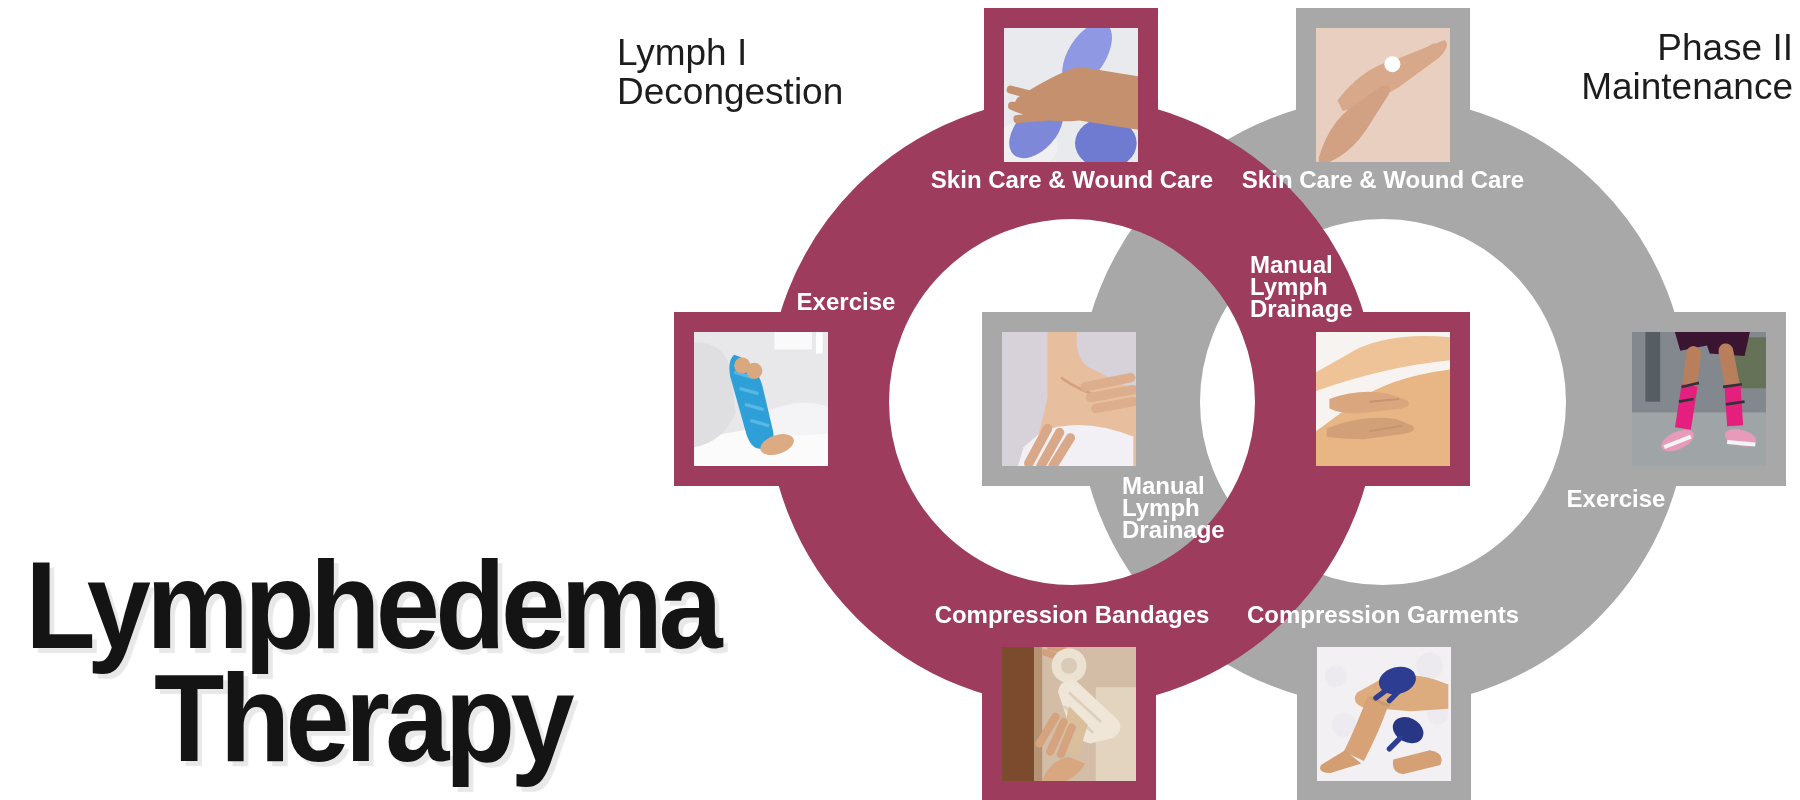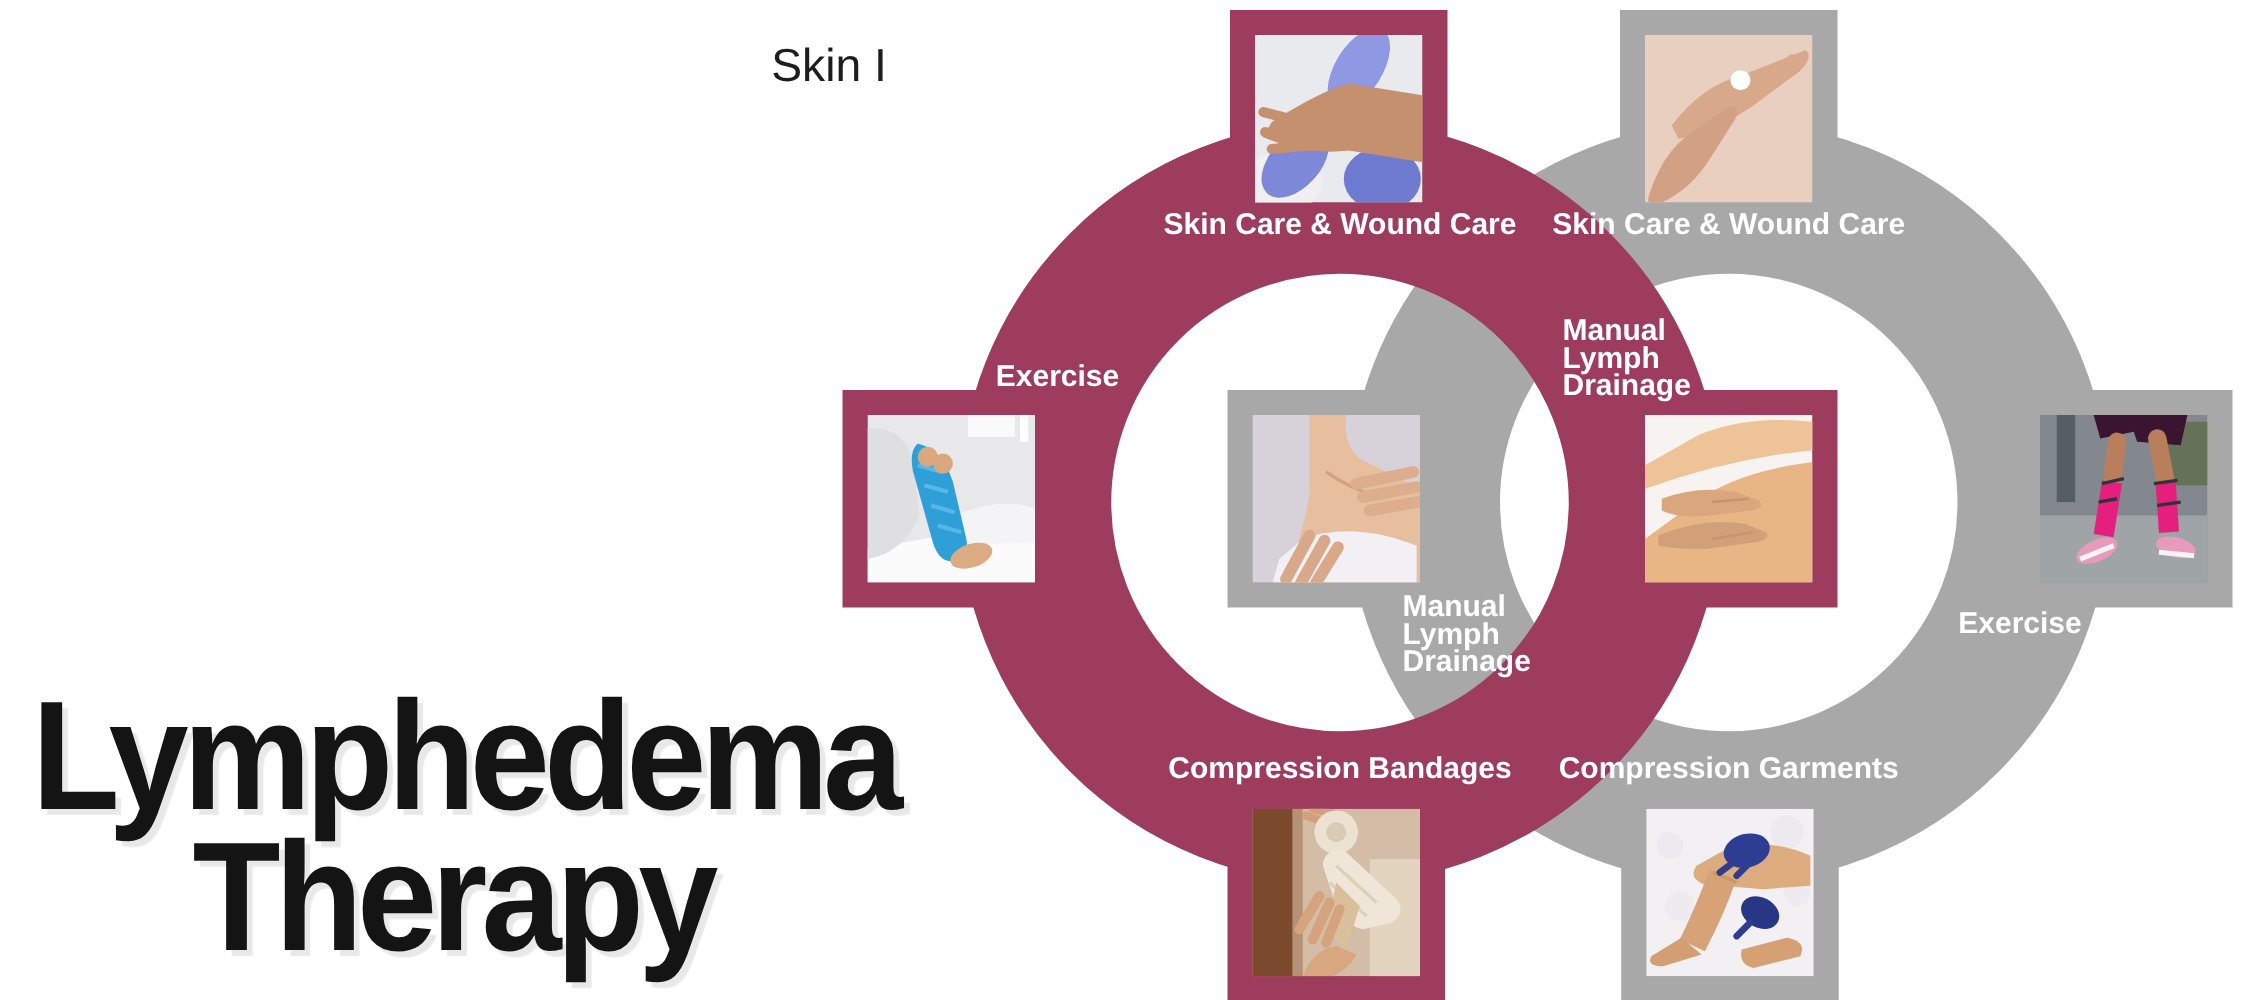--- a/index.html
+++ b/index.html
@@ -60,21 +60,26 @@
 </style>
 </head>
 <body>
 
 <div class="canvas">
 
   <div class="ring phase2" style="--c: #a8a8a8;"></div>
   <div class="ring phase1" style="--c: #9e3c5d;"></div>
 
   <div class="phase-heading ph1">
-    <div>Skin I</div>
+    <div>Lymph I</div>
+    <div>Decongestion</div>
+  </div>
+  <div class="phase-heading ph2">
+    <div>Phase II</div>
+    <div>Maintenance</div>
   </div>
 
   <div class="big-title">
     <div>Lymphedema</div>
     <div>Therapy</div>
   </div>
 
   <div class="item pos-m-top" style="--c: #9e3c5d;">
     <div class="photo">
       <svg viewBox="0 0 100 100" preserveAspectRatio="none">

